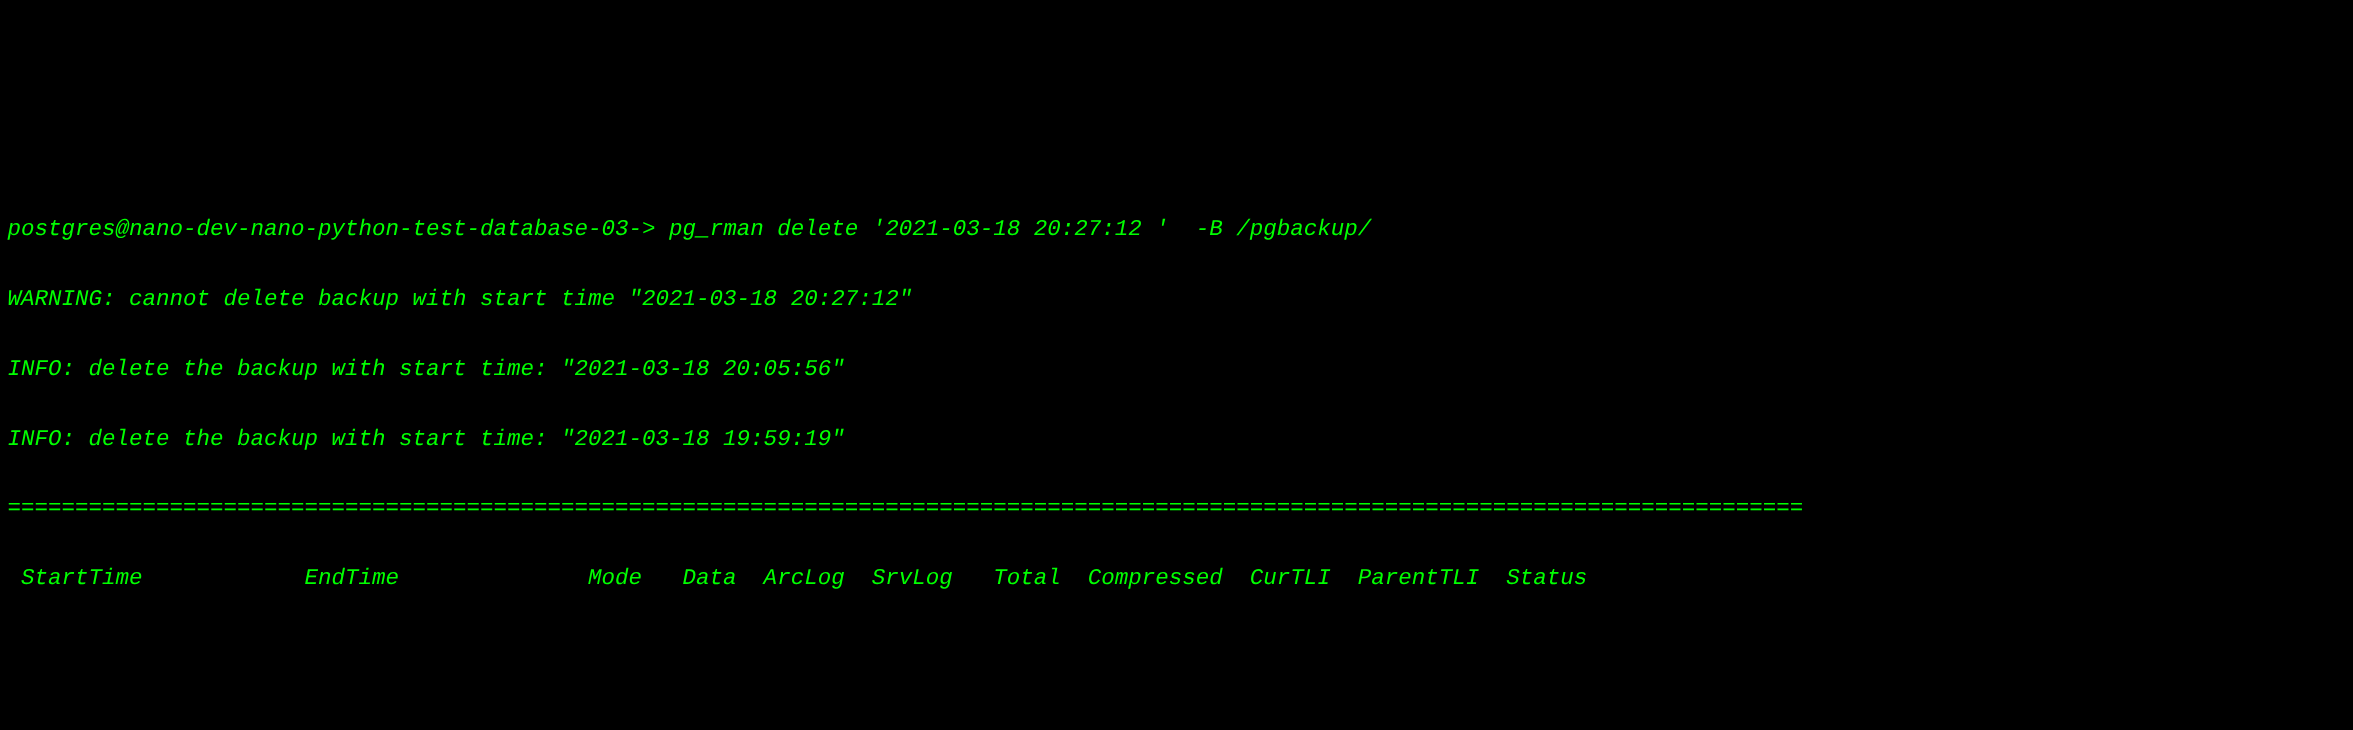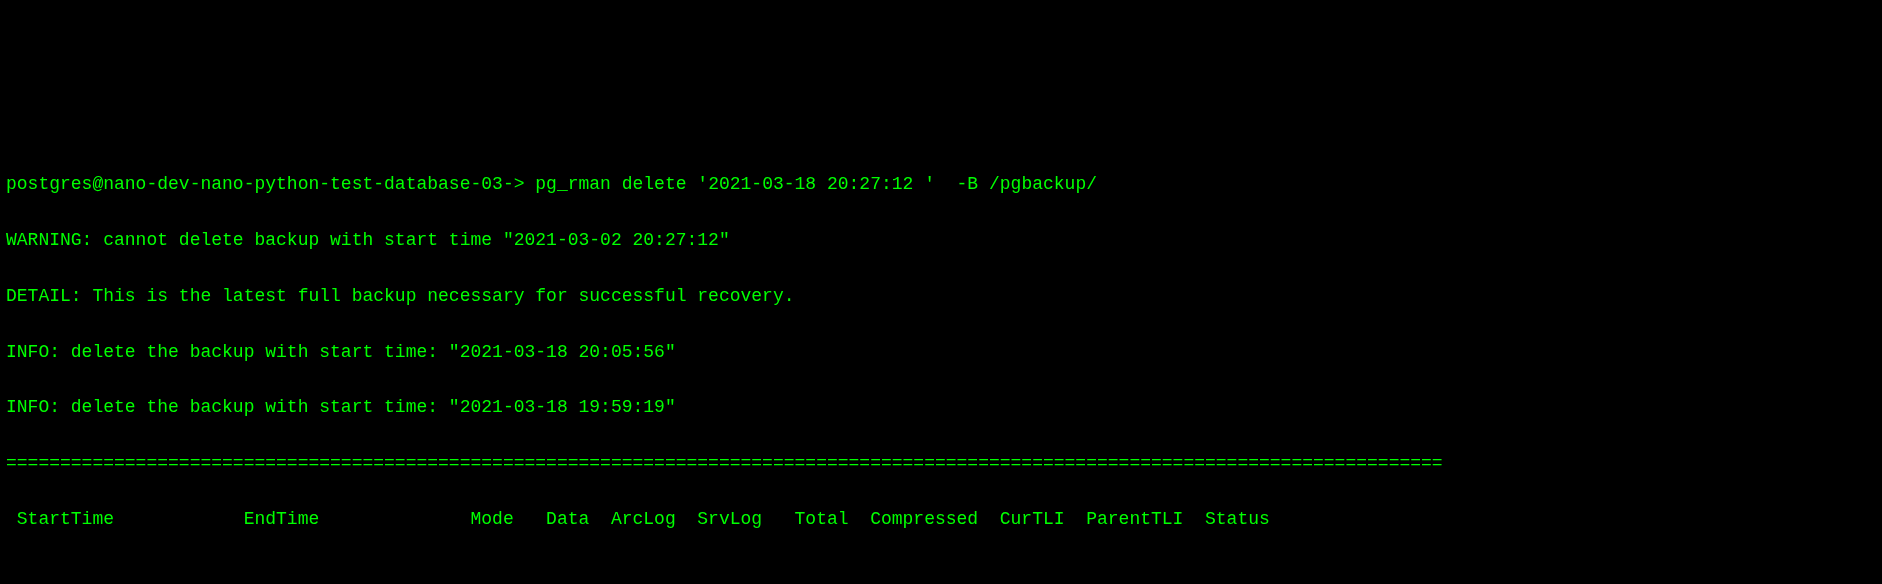--- a/index.html
+++ b/index.html
@@ -11,31 +11,31 @@
     font-size: 18px;
     line-height: 1.55;
     white-space: pre;
     width: 1882px;
   }
   .term {
     padding: 4px 6px;
   }
   .line {
     display: block;
+    font-style: italic;
   }
 </style>
 </head>
 <body>
 
 
 
 <div class="term">
 <span class="line"><span>postgres@nano-dev-nano-python-test-database-03-&gt;</span> <span>pg_rman delete '2021-03-18 20:27:12 '  -B /pgbackup/</span></span>
-<span class="line">WARNING: cannot delete backup with start time "2021-03-02 20:27:12"</span>
-<span class="line">DETAIL: This is the latest full backup necessary for successful recovery.</span>
+<span class="line">WARNING: cannot delete backup with start time "2021-03-18 20:27:12"</span>
 <span class="line">INFO: delete the backup with start time: "2021-03-18 20:05:56"</span>
 <span class="line">INFO: delete the backup with start time: "2021-03-18 19:59:19"</span>
 <span class="line">=====================================================================================================================================</span>
 <span class="line" id="header-row"> StartTime            EndTime              Mode   Data  ArcLog  SrvLog   Total  Compressed  CurTLI  ParentTLI  Status</span>
 
 
 
 
 
 

